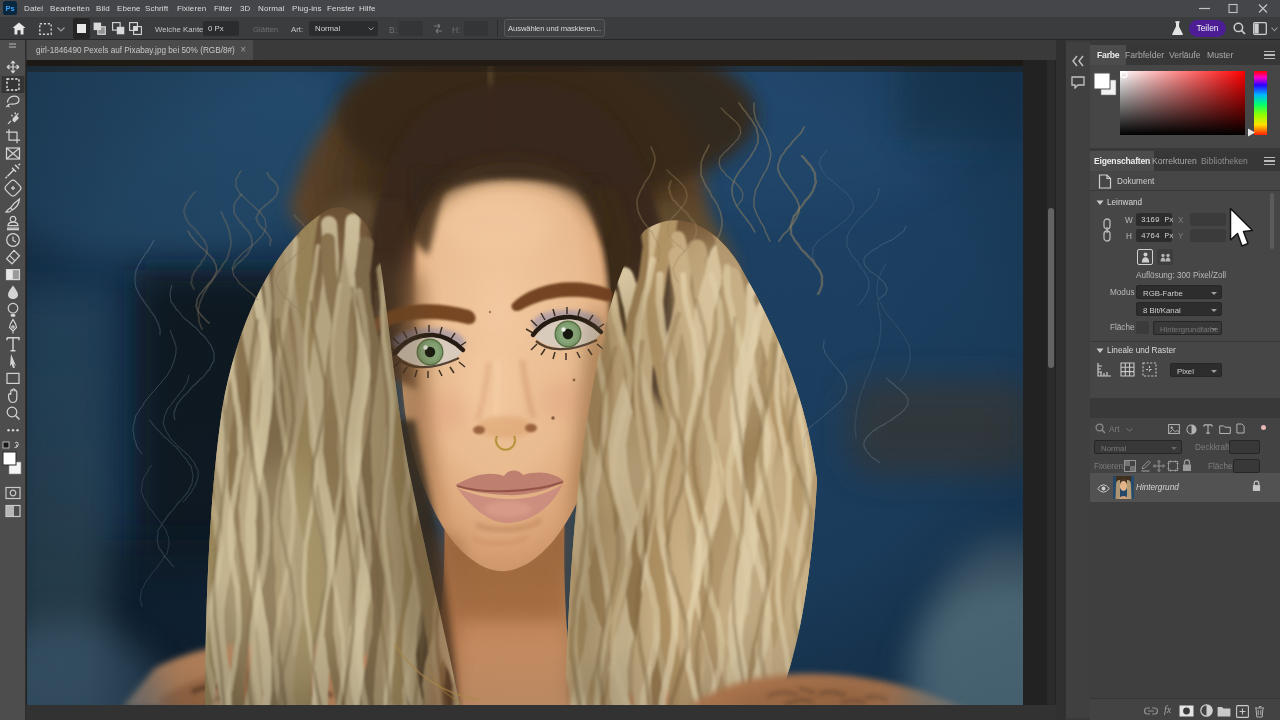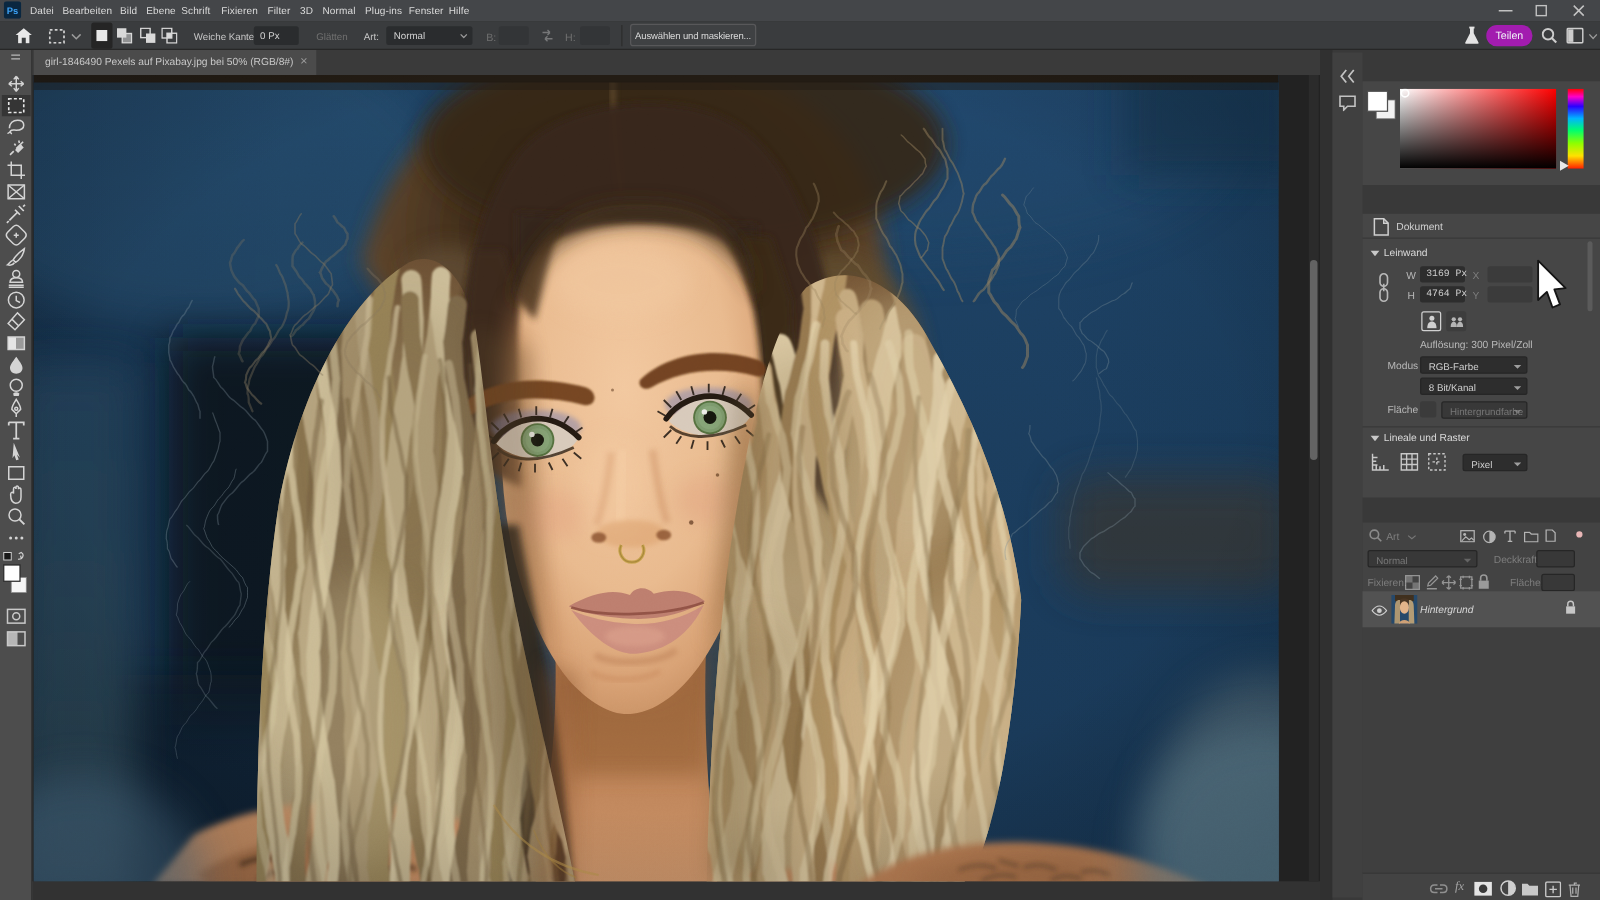--- a/index.html
+++ b/index.html
@@ -114,21 +114,21 @@
         <path d="M2 3 H8 M8 3 L6 1 M8 3 L6 5 M10 8 H4 M4 8 L6 6 M4 8 L6 10" stroke="#c0c0c0" stroke-width="1.1" fill="none"></path>
       </svg>
     <span class="obtxt dis" style="left:452px">H:</span>
     <div class="obfield dis" style="left:464px;width:24px;"></div>
     <div class="abs" style="left:497px;top:3px;width:1px;height:17px;background:#2c2c2c"></div>
     <div class="abs" style="left:504px;top:2px;width:101px;height:18px;background:#3f4143;border:1px solid #58585a;border-radius:2.5px;color:#dadada;font-size:7.6px;text-align:center;line-height:17px;letter-spacing:-0.1px;">Auswählen und maskieren...</div>
     <svg class="abs" style="left:1171px;top:4px" width="13" height="15" viewBox="0 0 13 15">
         <path d="M5 1 H8 V5.5 L11.8 13 Q12.3 14 11 14 H2 Q0.7 14 1.2 13 L5 5.5 Z" fill="#e4e4e4"></path>
         <path d="M4.4 1 H8.6" stroke="#e4e4e4" stroke-width="1.6"></path>
       </svg>
-    <div class="abs" style="left:1189px;top:2.5px;width:37px;height:17px;background:#a21caf;border-radius:8.5px;color:#f0f4f8;font-size:8.5px;text-align:center;line-height:17px;">Teilen</div>
+    <div class="abs" style="left:1189px;top:2.5px;width:37px;height:17px;background:#4c1d95;border-radius:8.5px;color:#f0f4f8;font-size:8.5px;text-align:center;line-height:17px;">Teilen</div>
     <svg class="abs" style="left:1233px;top:5px" width="13" height="13" viewBox="0 0 13 13">
         <circle cx="5.4" cy="5.4" r="4.2" fill="none" stroke="#cdcdcd" stroke-width="1.5"></circle>
         <path d="M8.6 8.6 L12 12" stroke="#cdcdcd" stroke-width="1.7"></path>
       </svg>
     <svg class="abs" style="left:1253px;top:5px" width="14" height="13" viewBox="0 0 14 13">
         <rect x="0.7" y="0.7" width="12.6" height="11.6" rx="1" fill="none" stroke="#cdcdcd" stroke-width="1.3"></rect>
         <rect x="1.5" y="1.5" width="4.2" height="10" fill="#cdcdcd"></rect>
       </svg>
     <svg class="abs" style="left:1271px;top:10px" width="7" height="5" viewBox="0 0 7 5">
         <path d="M0.5 0.5 L3.5 3.8 L6.5 0.5" stroke="#9a9a9a" stroke-width="1.1" fill="none"></path>
@@ -579,20 +579,27 @@
     <div id="dockedge"></div>
     <div id="iconstrip">
       <svg class="abs" style="left:5px;top:13px" width="14" height="12" viewBox="0 0 14 12">
           <path d="M6 1 L2 6 L6 11 M12 1 L8 6 L12 11" stroke="#c2c2c2" stroke-width="1.4" fill="none"></path>
         </svg>
       <svg class="abs" style="left:5px;top:34px" width="14" height="13" viewBox="0 0 14 13">
           <path d="M1 1 H13 V9 H7 L4 12 V9 H1 Z" fill="none" stroke="#c2c2c2" stroke-width="1.3"></path>
         </svg>
     </div>
 
+    <div class="ptabrow" style="top:5px">
+      <div class="ptab act" style="left:0">Farbe</div>
+      <div class="ptab" style="left:28px">Farbfelder</div>
+      <div class="ptab" style="left:72px">Verläufe</div>
+      <div class="ptab" style="left:110px">Muster</div>
+      <div class="hamb" style="right:5px;top:6px"></div>
+    </div>
     <div class="pbody" style="top:25px;height:83px">
       <svg class="abs" style="left:3px;top:7px" width="26" height="26" viewBox="0 0 26 26">
         <rect x="8" y="8" width="15" height="15" fill="#f2f2f2" stroke="#777" stroke-width="0.6"></rect>
         <rect x="1" y="1" width="16" height="16" fill="#ffffff" stroke="#505050" stroke-width="1"></rect>
       </svg>
       <svg class="abs" style="left:30px;top:6px" width="125" height="64" viewBox="0 0 125 64">
         <defs>
           <linearGradient id="sat" x1="0" y1="0" x2="1" y2="0">
               <stop offset="0" stop-color="#ffffff"></stop>
               <stop offset="1" stop-color="#ff0000"></stop>
@@ -619,20 +626,26 @@
               <stop offset="1" stop-color="#ff1e00"></stop>
         </linearGradient>
           </defs>
         <rect width="13" height="64" fill="url(#hue)"></rect>
       </svg>
       <svg class="abs" style="left:157px;top:63px" width="9" height="9" viewBox="0 0 9 9">
           <path d="M1 4.5 L8 0.5 V8.5 Z" fill="#e8e8e8" transform="rotate(180 4.5 4.5)"></path>
         </svg>
     </div>
 
+    <div class="ptabrow" style="top:111px">
+      <div class="ptab act" style="left:0;padding:0 4px;">Eigenschaften</div>
+      <div class="ptab" style="left:55px">Korrekturen</div>
+      <div class="ptab" style="left:104px;color:#8e8e8e">Bibliotheken</div>
+      <div class="hamb" style="right:5px;top:6px"></div>
+    </div>
     <div class="pbody" style="top:131px;height:227px">
       <svg class="abs" style="left:8px;top:3px" width="14" height="15" viewBox="0 0 14 15">
           <path d="M1.5 1 H9 L12.5 4.5 V14 H1.5 Z" fill="none" stroke="#cfcfcf" stroke-width="1.2"></path>
           <path d="M9 1 V4.5 H12.5" fill="none" stroke="#cfcfcf" stroke-width="1.2"></path>
         </svg>
       <span class="plabel" style="left:27px;top:6px;color:#cfcfcf">Dokument</span>
       <div class="abs" style="left:0;top:19px;width:190px;height:1px;background:#393939"></div>
       <svg class="abs" style="left:6px;top:29px" width="8" height="6" viewBox="0 0 8 6">
           <path d="M0.5 0.5 L4 5 L7.5 0.5" fill="#c8c8c8"></path>
         </svg>

